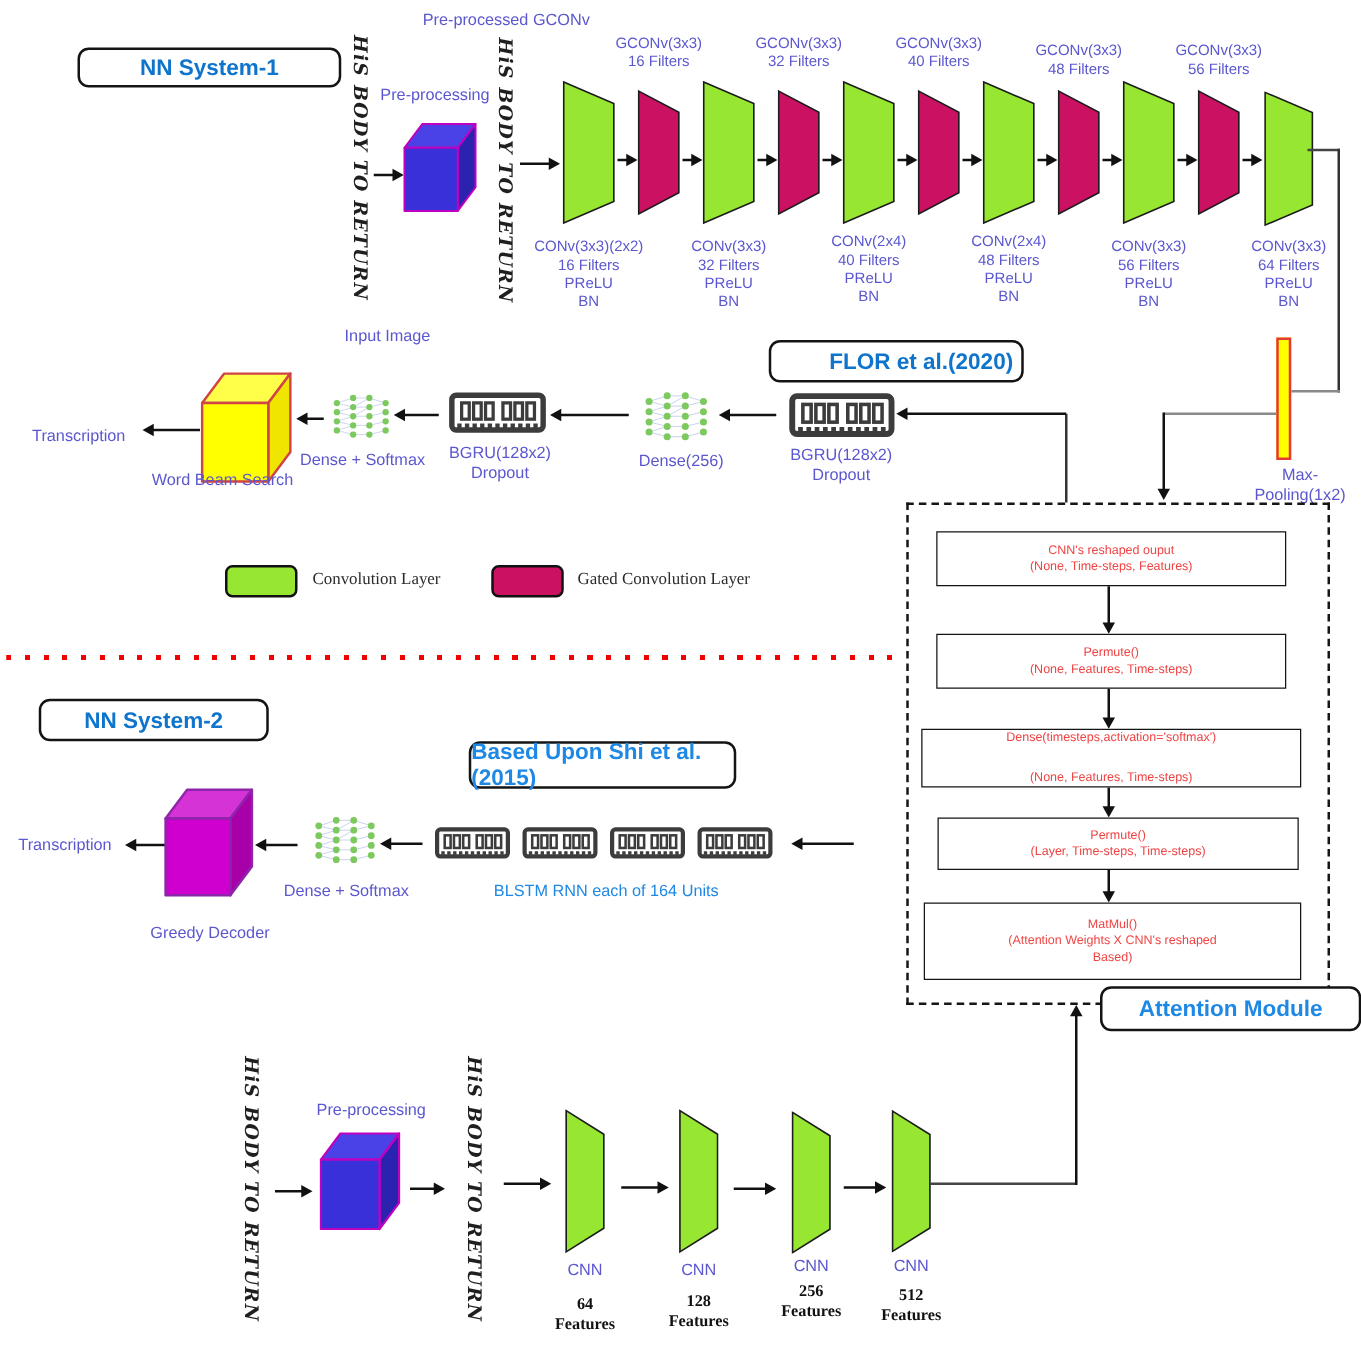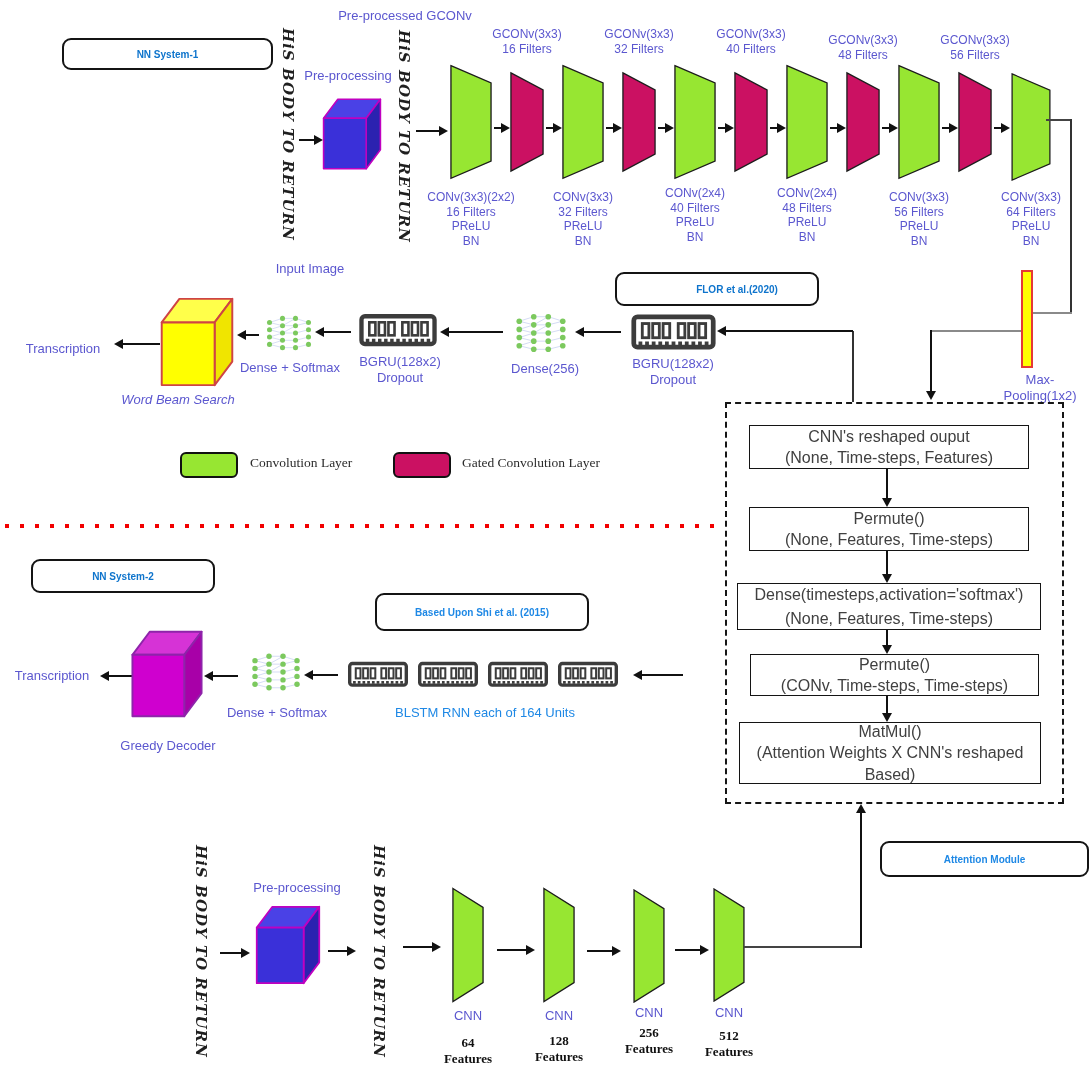--- a/index.html
+++ b/index.html
@@ -6,24 +6,24 @@
   #canvas{position:relative;width:1089px;height:1083px;background:#fff;overflow:hidden;
           font-family:"Liberation Sans",sans-serif;}
   .abs{position:absolute;}
   .lbl{position:absolute;color:#5b57cf;text-align:center;line-height:1.22;font-size:13px;}
   .lbl .ln{display:block;}
   .small{font-size:12px;}
   .blk{color:#111;font-weight:bold;font-family:Liberation Serif, serif;}
   .ltblue{color:#1e88e5;}
   .titlebox{position:absolute;border:2px solid #141414;border-radius:9px;background:#fff;
             display:flex;align-items:center;justify-content:center;font-weight:bold;
-            color:#0e74cc;font-size:10px;}
+            color:#0e74cc;font-size:18px;}
   .abox{position:absolute;border:1.6px solid #141414;background:#fff;display:flex;
-        flex-direction:column;align-items:center;justify-content:center;color:#404040;
-        font-size:16px;line-height:1.32;text-align:center;}
+        flex-direction:column;align-items:center;justify-content:center;color:#ef4444;
+        font-size:10px;line-height:1.32;text-align:center;}
   .dashbox{position:absolute;border:2.5px dashed #161616;background:transparent;}
   
   .arr-r{position:absolute;height:2px;background:#111;}
   .arr-r::after{content:"";position:absolute;right:-8px;top:-4.5px;width:0;height:0;
     border-left:9px solid #111;border-top:5px solid transparent;border-bottom:5px solid transparent;}
   .arr-l{position:absolute;height:2px;background:#111;}
   .arr-l::before{content:"";position:absolute;left:-8px;top:-4.5px;width:0;height:0;
     border-right:9px solid #111;border-top:5px solid transparent;border-bottom:5px solid transparent;}
   .arr-d{position:absolute;width:2px;background:#111;}
   .arr-d::after{content:"";position:absolute;bottom:-8px;left:-4px;width:0;height:0;
@@ -195,21 +195,21 @@
     </div>
 
   <div class="lbl" style="left:8px;top:341px;width:110px;">Transcription</div>
   <div class="arr-l" style="left:122px;top:343px;width:38px;"></div>
 
   <svg class="abs" style="left:158px;top:293px;" width="78" height="98" viewBox="0 0 76 100">
     <polygon points="2,30 20,6 74,6 56,30" fill="#ffff4a" stroke="#cf4444" stroke-width="2" stroke-linejoin="round"></polygon>
     <polygon points="56,30 74,6 74,70 56,94" fill="#f0e500" stroke="#cf4444" stroke-width="2" stroke-linejoin="round"></polygon>
     <polygon points="2,30 56,30 56,94 2,94" fill="#ffff00" stroke="#cf4444" stroke-width="2" stroke-linejoin="round"></polygon>
   </svg>
-  <div class="lbl" style="left:108px;top:392px;width:140px;font-style:italic;">Word Beam Search</div>
+  <div class="lbl" style="left:108px;top:376px;width:140px;">Word Beam Search</div>
   <div class="arr-l" style="left:245px;top:334px;width:14px;"></div>
 
   <svg class="abs" style="left:263px;top:312px;" width="52" height="42" viewBox="0 0 64 46">
     <path d="M8,10 24,5 M8,10 24,14 M8,19 24,14 M8,19 24,23 M8,28 24,23 M8,28 24,32 M8,37 24,32 M8,37 24,41 M24,5 40,5 M24,14 40,5 M24,14 40,14 M24,23 40,14 M24,23 40,23 M24,32 40,32 M24,41 40,41 M40,5 56,10 M40,14 56,10 M40,23 56,19 M40,32 56,28 M40,41 56,37" stroke="#c3cdf0" stroke-width="0.8" fill="none"></path>
     <g fill="#7cc95e">
         <circle cx="8" cy="10" r="3.1"></circle>
         <circle cx="8" cy="19" r="3.1"></circle>
         <circle cx="8" cy="28" r="3.1"></circle>
         <circle cx="8" cy="37" r="3.1"></circle>
         <circle cx="24" cy="5" r="3.1"></circle>
@@ -310,29 +310,29 @@
       <span>(None, Features, Time-steps)</span>
     </div>
   <div class="arr-d" style="left:886px;top:551px;height:24px;"></div>
   <div class="abox" style="left:737px;top:583px;width:302px;height:45px;justify-content:space-between;">
       <span>Dense(timesteps,activation='softmax')</span>
       <span>(None, Features, Time-steps)</span>
     </div>
   <div class="arr-d" style="left:886px;top:630px;height:16px;"></div>
   <div class="abox" style="left:750px;top:654px;width:287px;height:40px;">
       <span>Permute()</span>
-      <span>(CONv, Time-steps, Time-steps)</span>
+      <span>(Layer, Time-steps, Time-steps)</span>
     </div>
   <div class="arr-d" style="left:886px;top:696px;height:18px;"></div>
   <div class="abox" style="left:739px;top:722px;width:300px;height:60px;">
       <span>MatMul()</span>
       <span>(Attention Weights X CNN's reshaped</span>
       <span>Based)</span>
     </div>
-  <div class="titlebox" style="left:880px;top:841px;width:205px;height:32px;color:#1e88e5;">
+  <div class="titlebox" style="left:880px;top:789px;width:205px;height:32px;color:#1e88e5;">
       <span>Attention Module</span>
     </div>
 
   <div class="titlebox" style="left:31px;top:559px;width:180px;height:30px;">
       <span>NN System-2</span>
     </div>
   <div class="titlebox" style="left:375px;top:593px;width:210px;height:34px;color:#1e88e5;">
       <span>Based Upon Shi et al. (2015)</span>
     </div>
 

